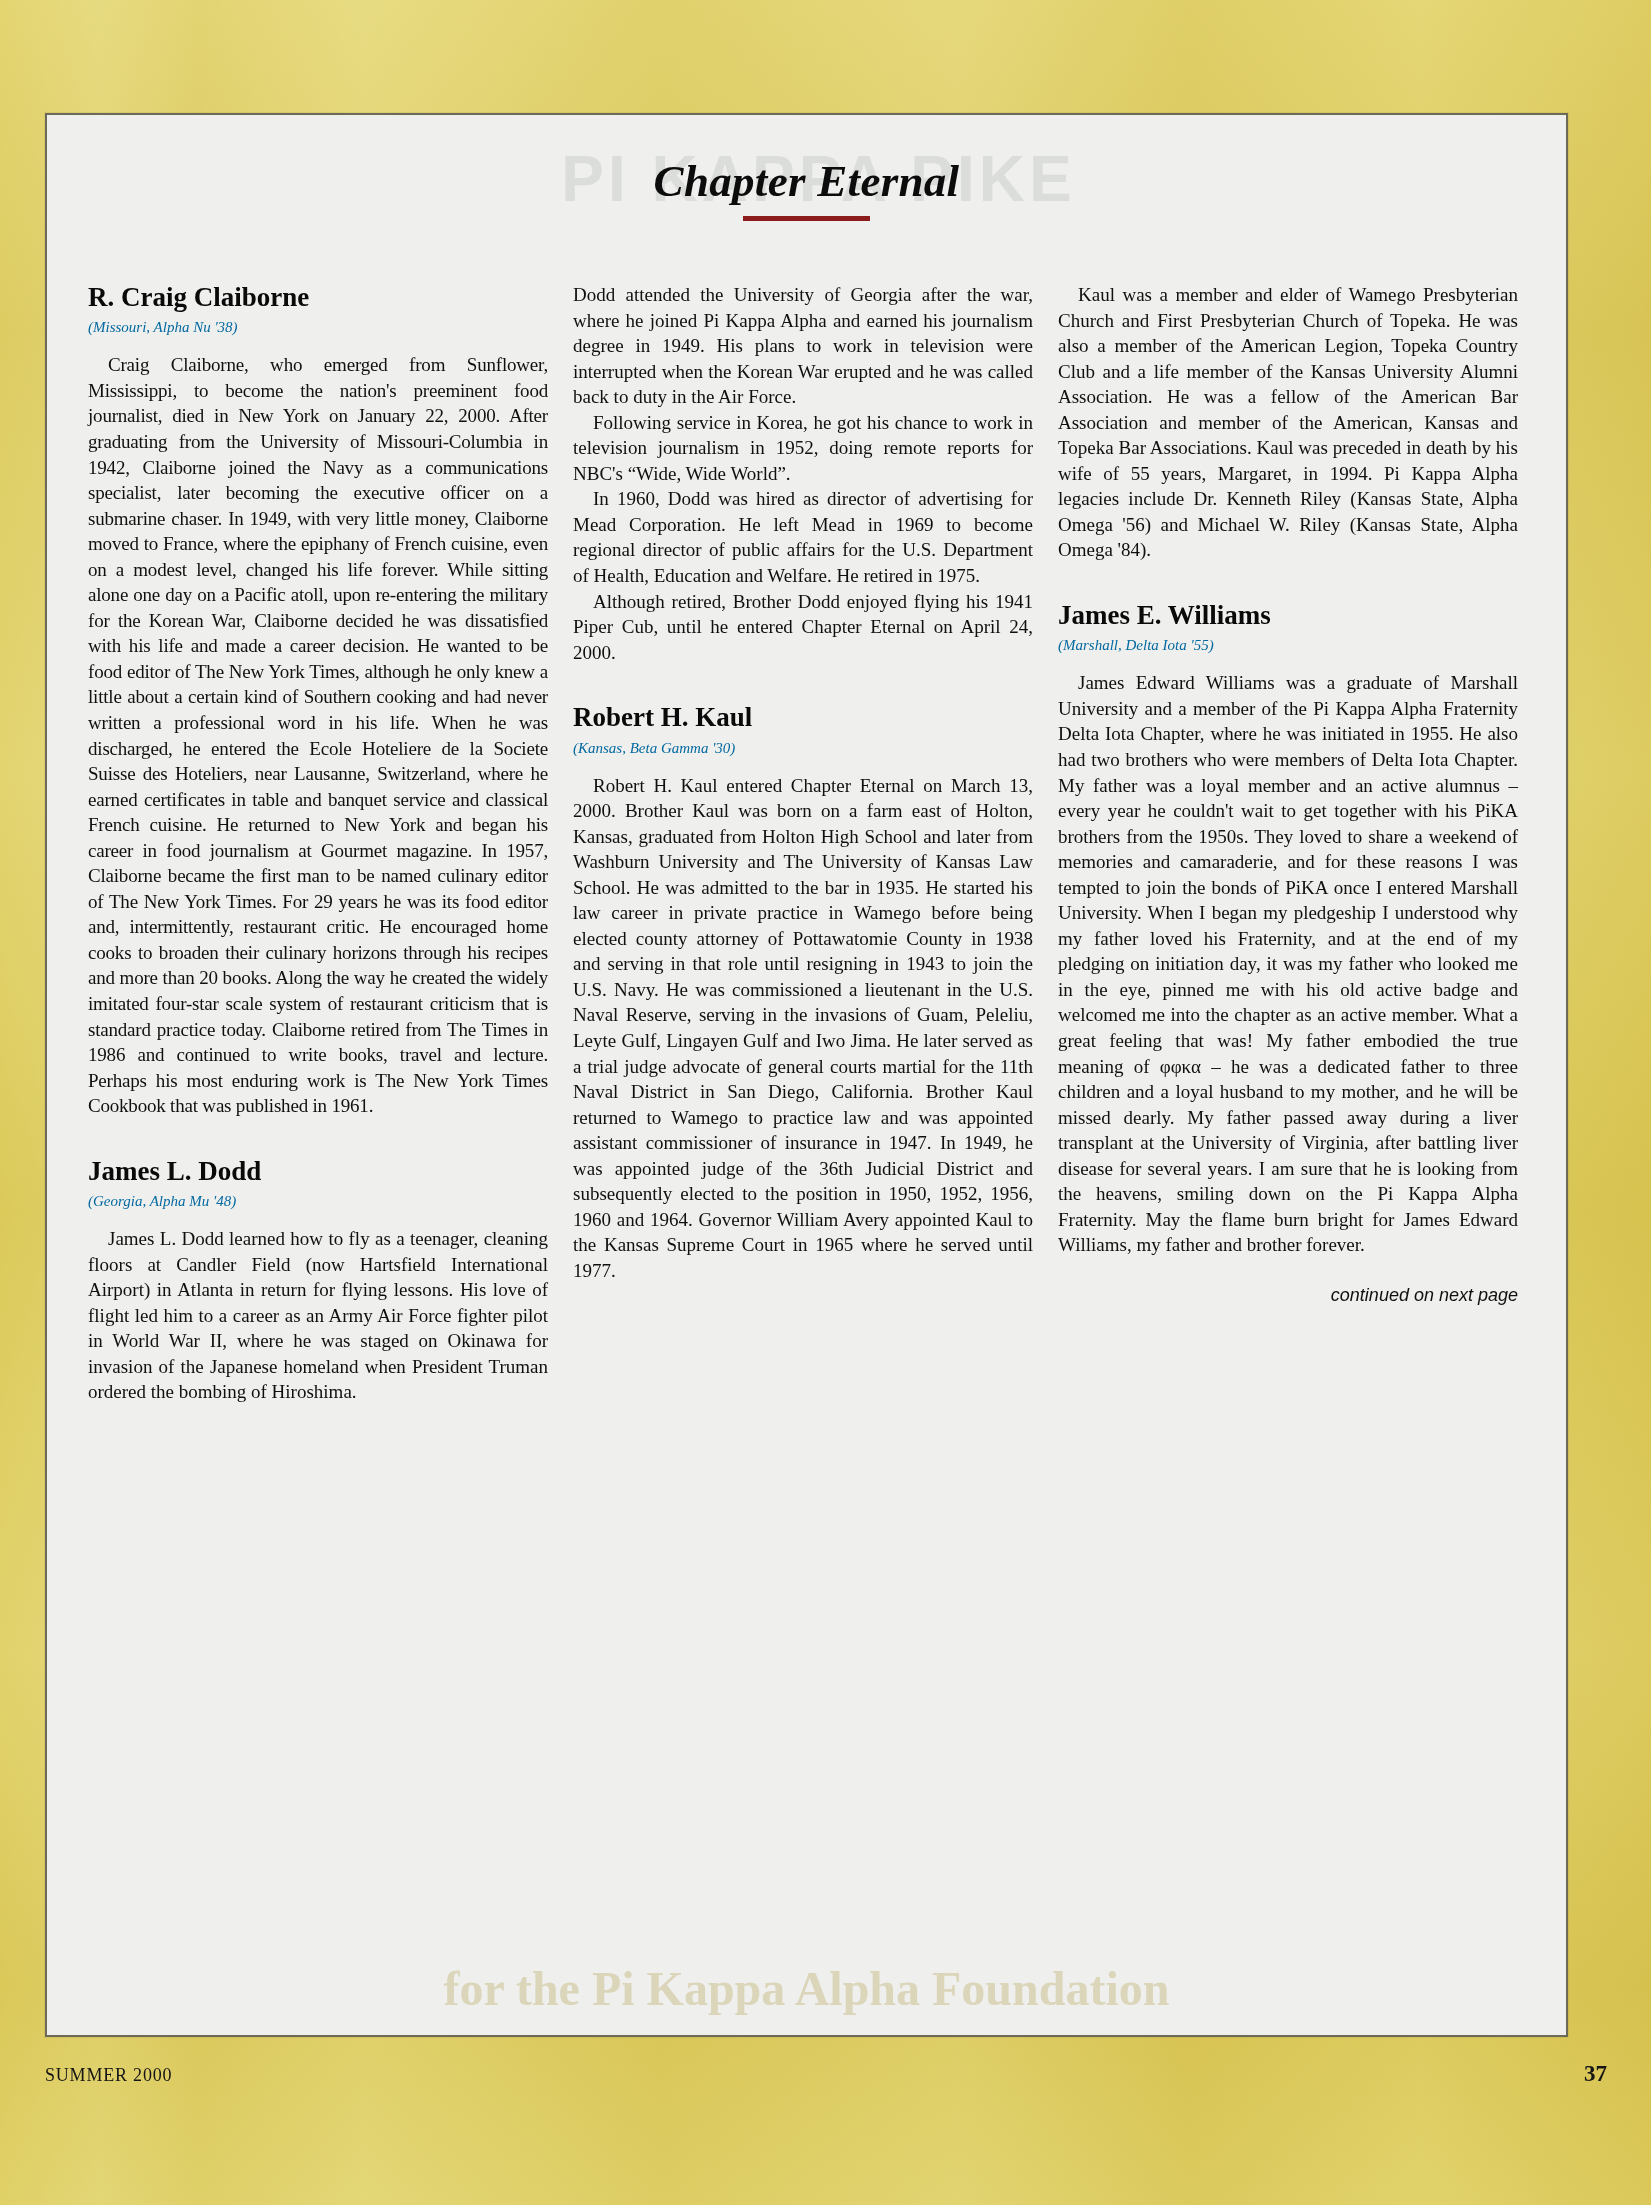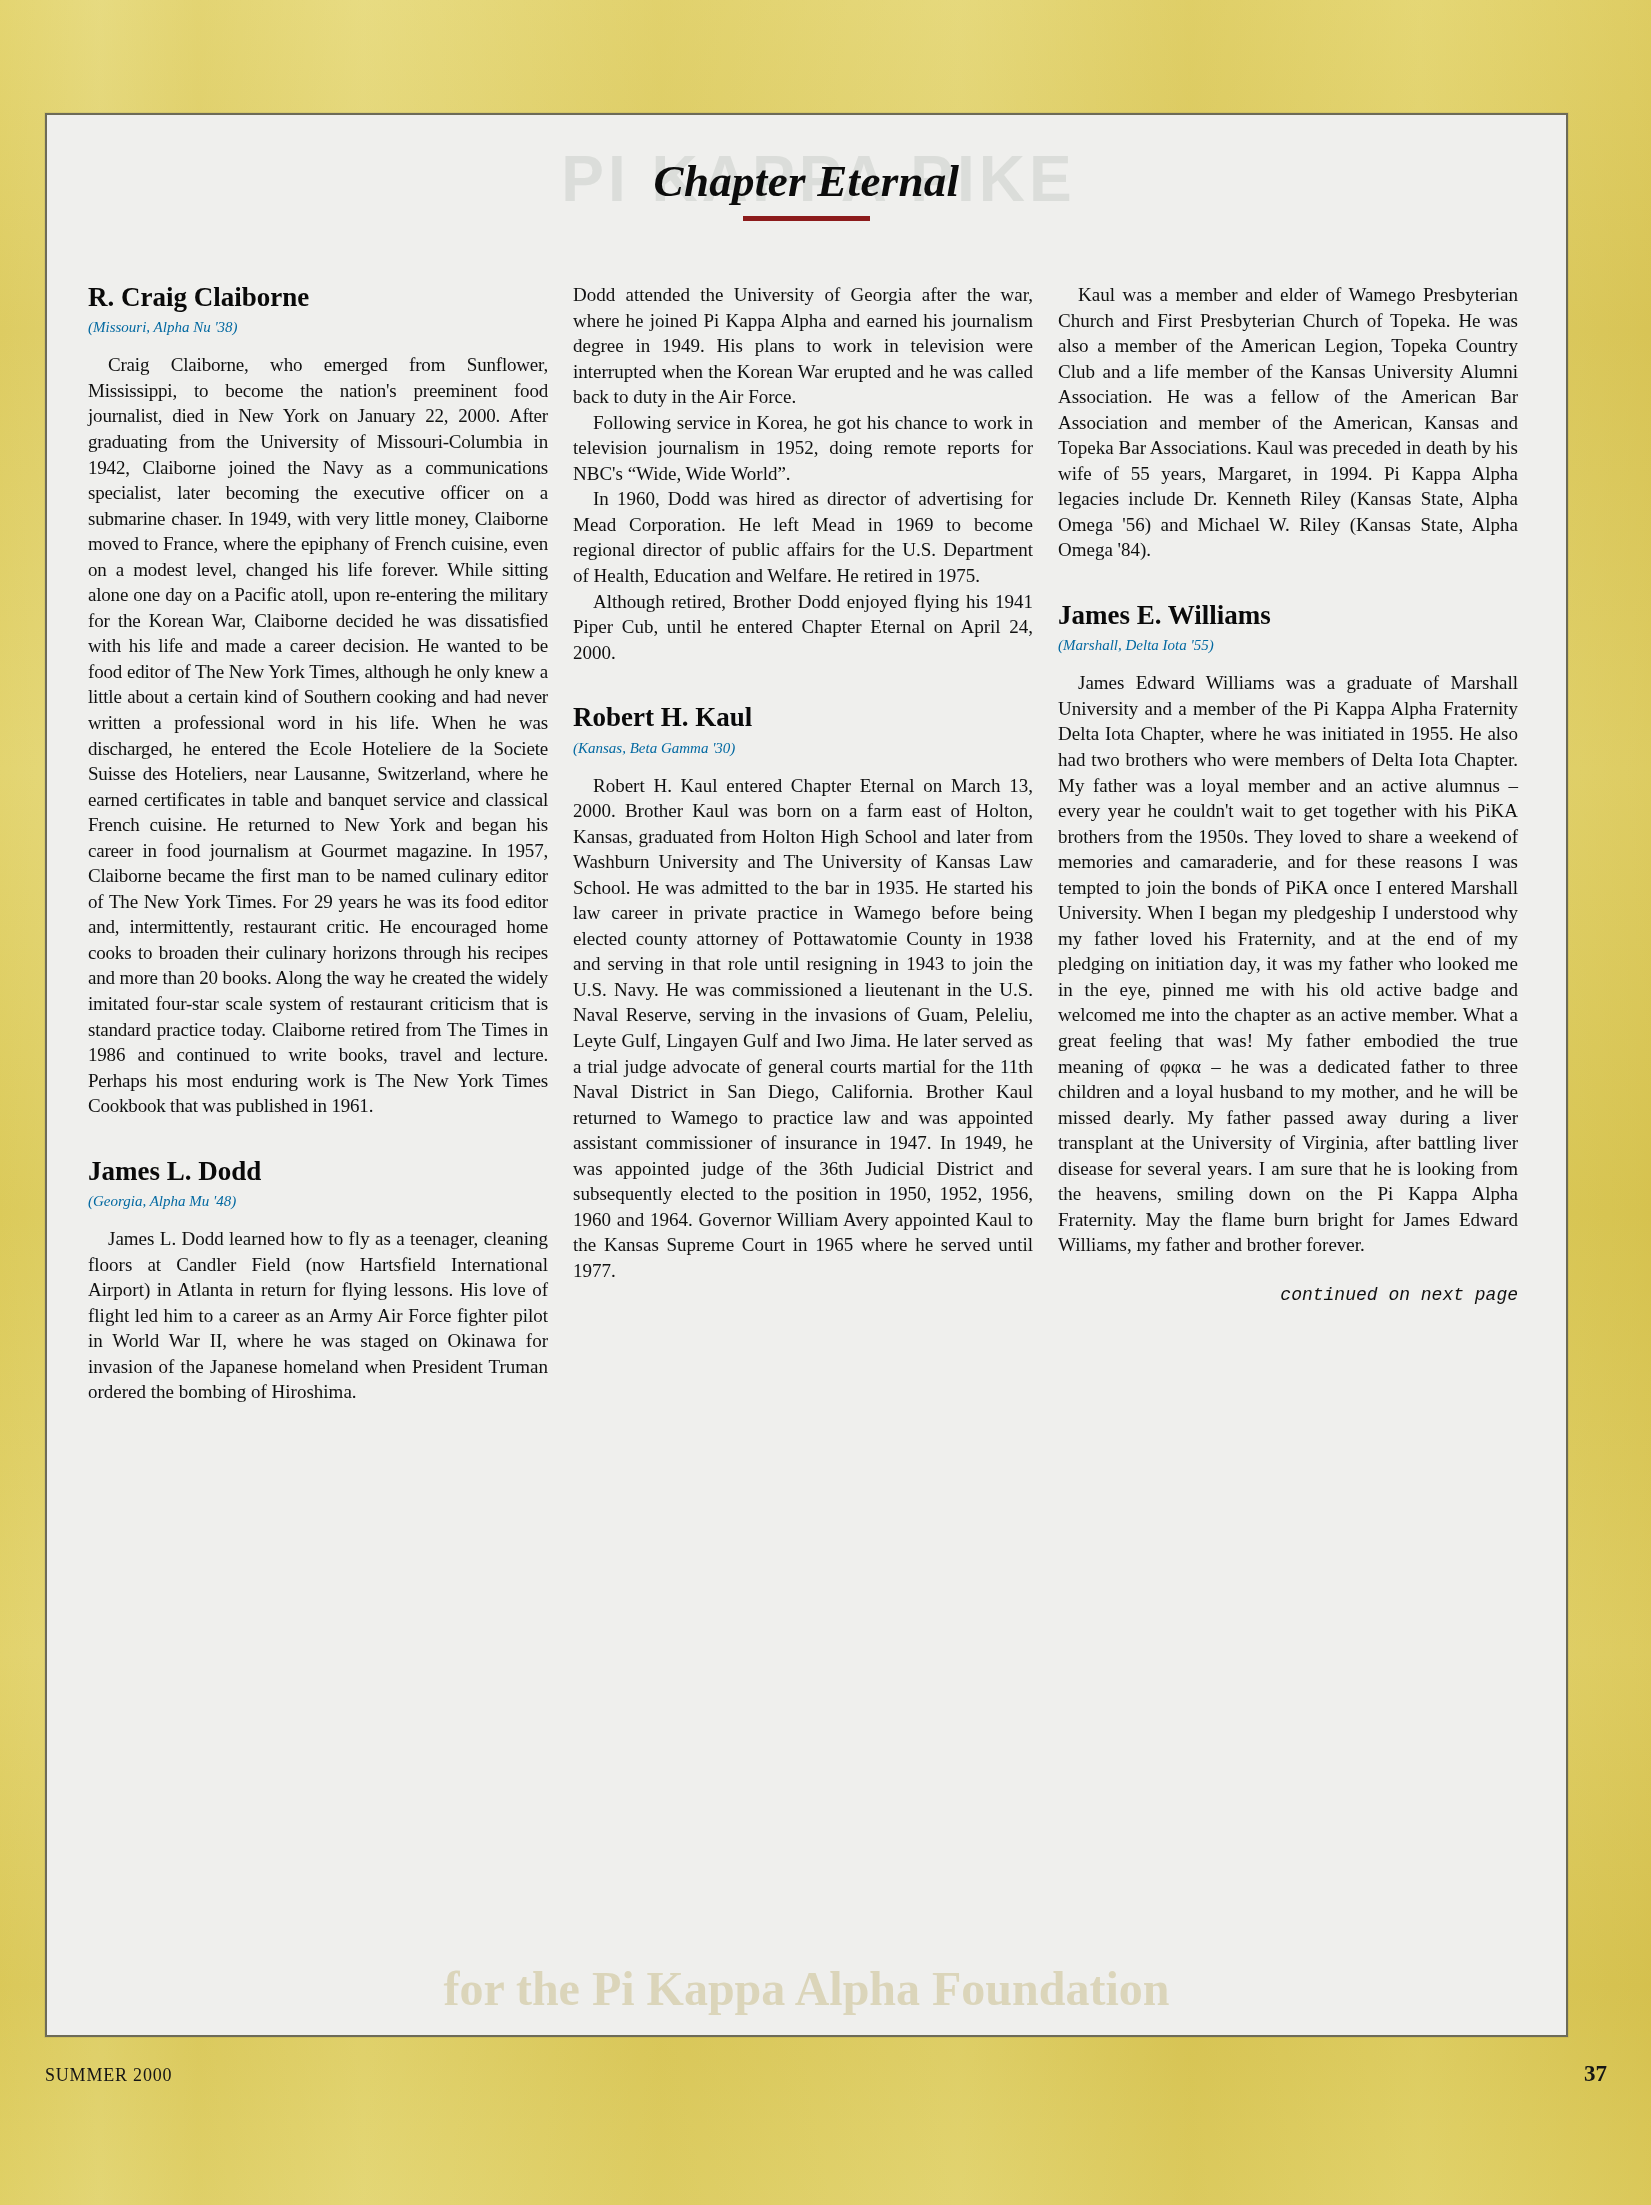--- a/index.html
+++ b/index.html
@@ -143,21 +143,21 @@
     text-align: right;
     margin-top: 23px;
     line-height: 1.35;
     color: #101010;
   }
   .signature .sig-chapter {
     font-style: italic;
     display: block;
   }
   .continued {
-    font-family: Liberation Mono, monospace;
+    font-family: Liberation Sans, sans-serif;
     font-style: italic;
     font-size: 18px;
     text-align: right;
     margin-top: 27px;
     color: #101010;
   }
   .footer {
     position: absolute;
     left: 45px;
     right: 45px;

